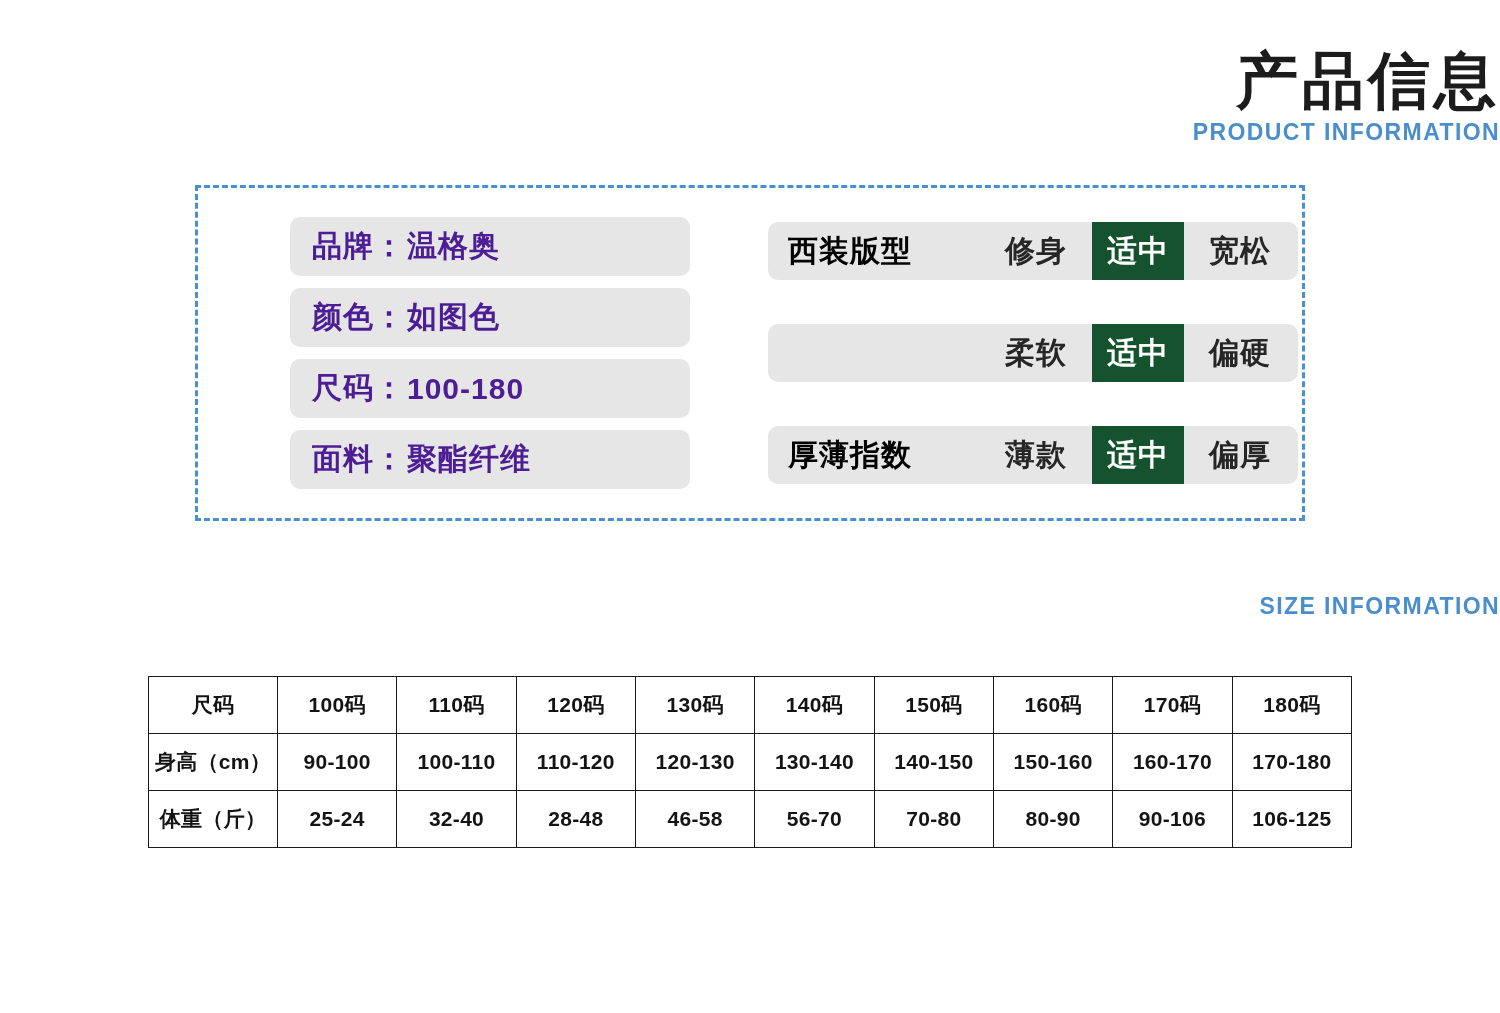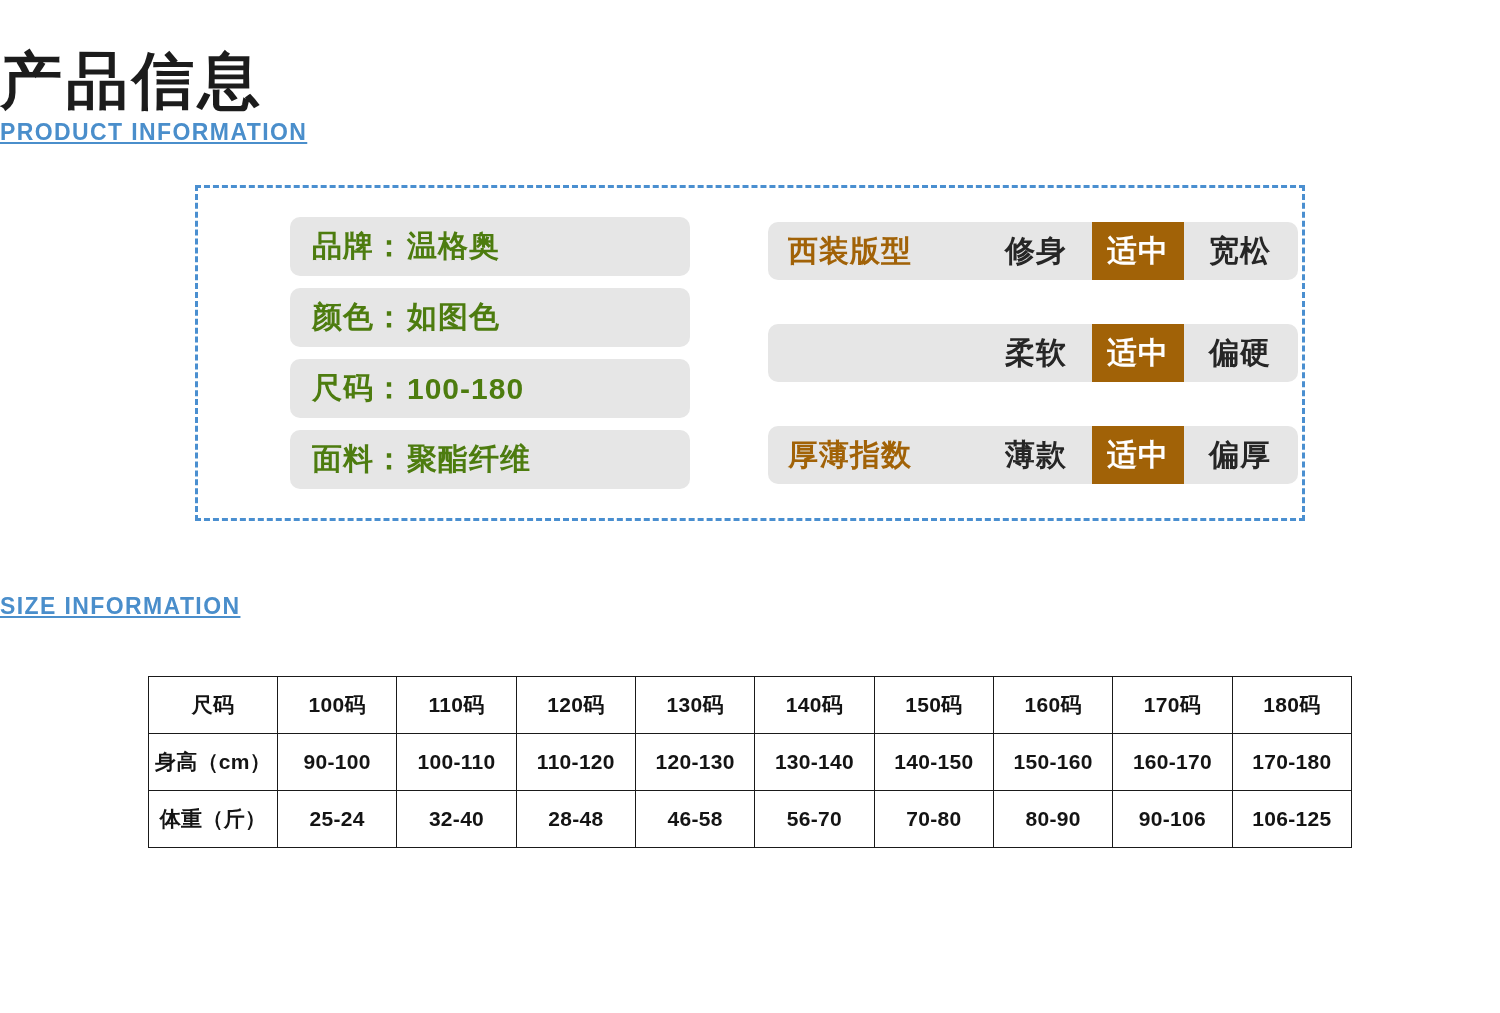--- a/index.html
+++ b/index.html
@@ -11,36 +11,35 @@
     width: 1500px;
     height: 1013px;
     font-family: "Liberation Sans", "DejaVu Sans", sans-serif;
     color: #1a1a1a;
     overflow: hidden;
     position: relative;
   }
 
   
   .section-head {
-    text-align: left;
+    text-align: right;
   }
   .section-head .cn-title {
     font-size: 62px;
     font-weight: bold;
     letter-spacing: 4px;
     color: #1c1c1c;
     line-height: 1.05;
   }
   .section-head .en-title {
     font-size: 23px;
     font-weight: bold;
     letter-spacing: 1.4px;
     color: #4a8ecb;
     margin-top: 6px;
-    text-decoration: underline;
   }
 
   #product-section-head { padding-top: 48px; }
   #size-section-head { padding-top: 66px; }
 
   
   .dashed-panel {
     position: relative;
     margin: 39px auto 0 auto;
     width: 1110px;
@@ -71,21 +70,21 @@
     border-radius: 10px;
     height: 59px;
     display: flex;
     align-items: center;
     padding-left: 22px;
     box-sizing: border-box;
   }
   .spec-label, .spec-value {
     font-size: 30px;
     font-weight: bold;
-    color: #4d7c0f;
+    color: #4c1d95;
     letter-spacing: 1px;
   }
   .spec-value { margin-left: 2px; }
 
   
   .index-col {
     flex: 1;
     display: flex;
     flex-direction: column;
     justify-content: space-between;
@@ -98,21 +97,21 @@
     background: #e6e6e6;
     border-radius: 10px;
     height: 58px;
     display: flex;
     align-items: stretch;
     overflow: hidden;
   }
   .index-name {
     font-size: 30px;
     font-weight: bold;
-    color: #a16207;
+    color: #000000;
     letter-spacing: 1px;
     display: flex;
     align-items: center;
     padding-left: 20px;
     width: 222px;
     box-sizing: border-box;
   }
   .index-opts {
     flex: 1;
     display: flex;
@@ -124,21 +123,21 @@
     font-weight: bold;
     color: #262626;
     letter-spacing: 1px;
     display: flex;
     align-items: center;
     justify-content: center;
     width: 92px;
     box-sizing: border-box;
   }
   .opt.selected {
-    background: #a16207;
+    background: #14532d;
     color: #ffffff;
   }
   .opt.first { margin-right: 10px; }
   .opt.last { margin-left: 10px; margin-right: 12px; }
 
   
   .size-table-wrap {
     margin: 56px auto 0 auto;
     width: 1204px;
   }

